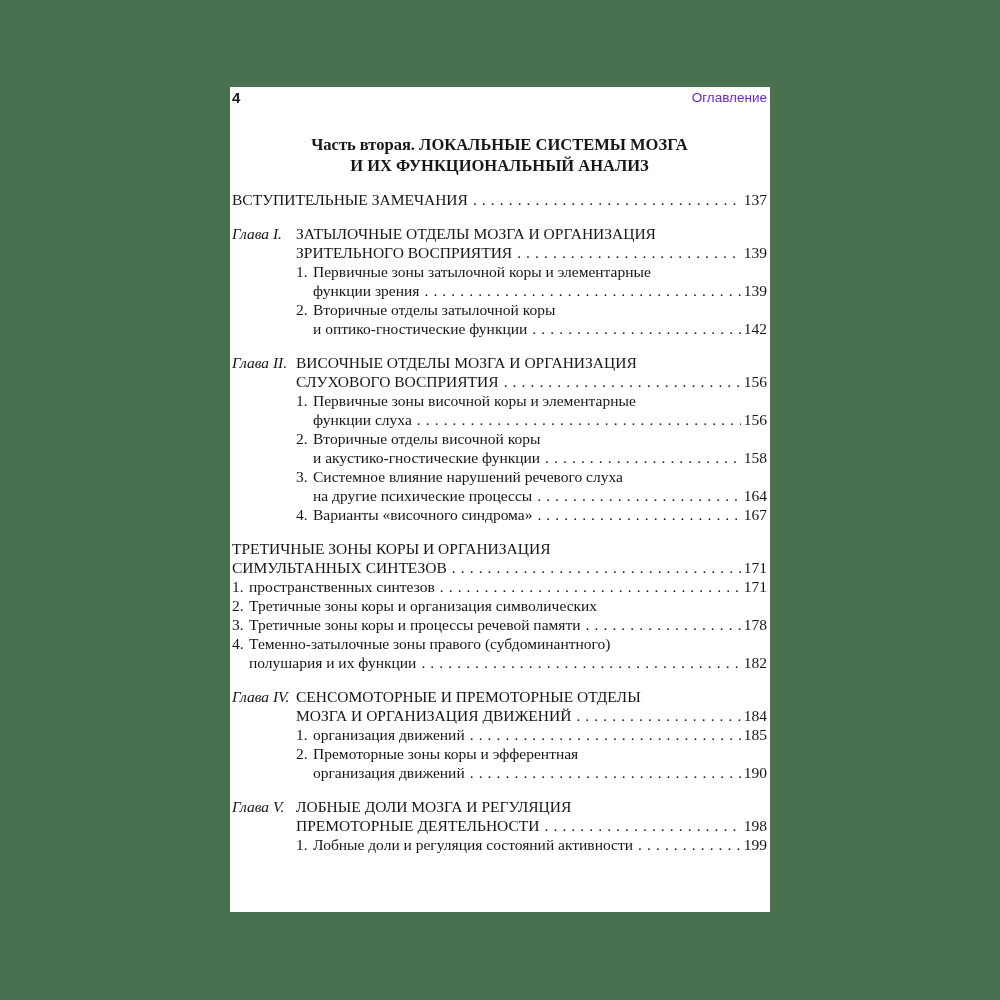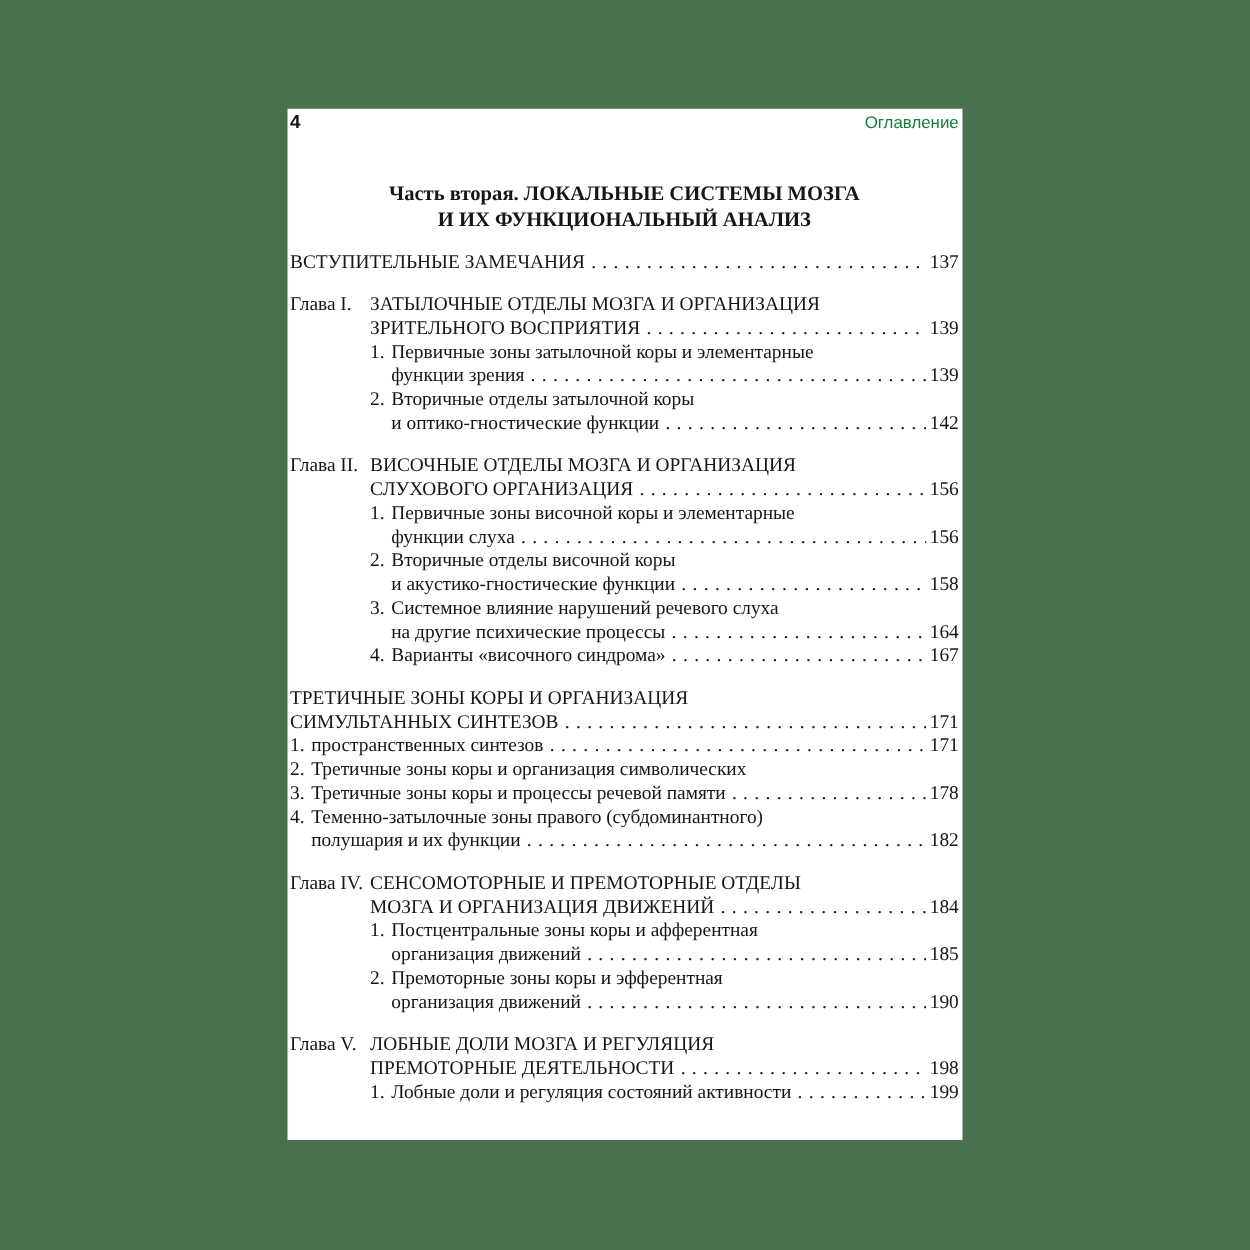--- a/index.html
+++ b/index.html
@@ -36,25 +36,25 @@
     font-family: "Liberation Sans", sans-serif;
     font-size: 13.5px;
     line-height: 16px;
     margin-top: 1px;
   }
   .folio {
     font-weight: bold;
     font-size: 15px;
   }
   .running-title {
-    color: #15803d;
+    color: #6d28d9;
   }
   
   .part-title {
-    margin-top: 39px;
+    margin-top: 29px;
     text-align: center;
     font-weight: bold;
     font-size: 16.5px;
     line-height: 20.5px;
   }
   
   .toc {
     margin-top: 14px;
   }
   .line {
@@ -86,20 +86,21 @@
   .entry.intro {
     margin-bottom: 0;
   }
   .chapter {
     margin-top: 15px;
     display: flex;
   }
   .ch-label {
     flex: 0 0 64px;
     line-height: 19px;
+    font-style: italic;
   }
   .ch-body {
     flex: 1 1 auto;
     min-width: 0;
   }
   .item {
     display: flex;
   }
   .item .num {
     flex: 0 0 17px;
@@ -165,21 +166,21 @@
                 </div>
               </div>
             </div>
           </div>
         </div>
         <div class="chapter">
           <div class="ch-label">Глава II.</div>
           <div class="ch-body">
             <div class="line"><span class="t">ВИСОЧНЫЕ ОТДЕЛЫ МОЗГА И ОРГАНИЗАЦИЯ</span></div>
             <div class="line last">
-              <span class="t">СЛУХОВОГО ОРГАНИЗАЦИЯ</span>
+              <span class="t">СЛУХОВОГО ВОСПРИЯТИЯ</span>
               <span class="leader"></span>
               <span class="pg">156</span>
             </div>
             <div class="item">
               <span class="num">1.</span>
               <div class="item-body">
                 <div class="line"><span class="t">Первичные зоны височной коры и элементарные</span></div>
                 <div class="line last">
                   <span class="t">функции слуха</span>
                   <span class="leader"></span>
@@ -273,21 +274,20 @@
           <div class="ch-body">
             <div class="line"><span class="t">СЕНСОМОТОРНЫЕ И ПРЕМОТОРНЫЕ ОТДЕЛЫ</span></div>
             <div class="line last">
               <span class="t">МОЗГА И ОРГАНИЗАЦИЯ ДВИЖЕНИЙ</span>
               <span class="leader"></span>
               <span class="pg">184</span>
             </div>
             <div class="item">
               <span class="num">1.</span>
               <div class="item-body">
-                <div class="line"><span class="t">Постцентральные зоны коры и афферентная</span></div>
                 <div class="line last">
                   <span class="t">организация движений</span>
                   <span class="leader"></span>
                   <span class="pg">185</span>
                 </div>
               </div>
             </div>
             <div class="item">
               <span class="num">2.</span>
               <div class="item-body">

